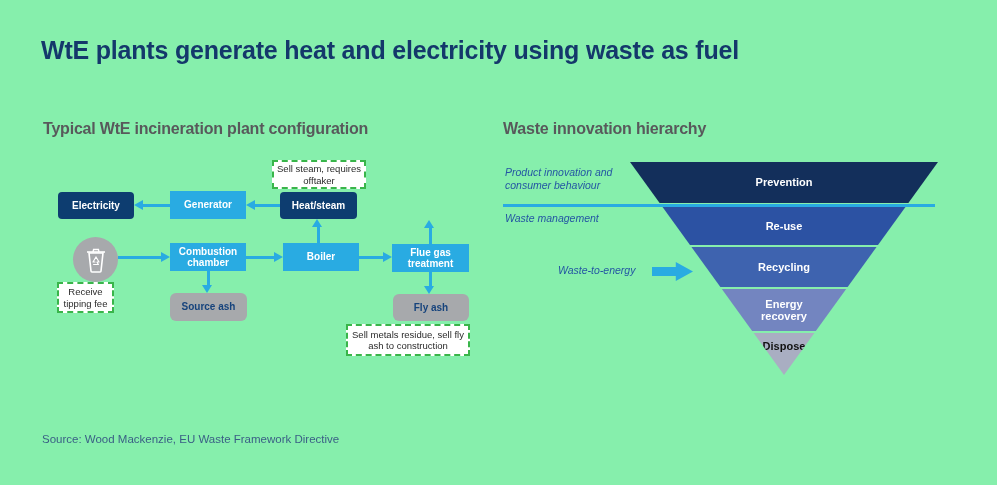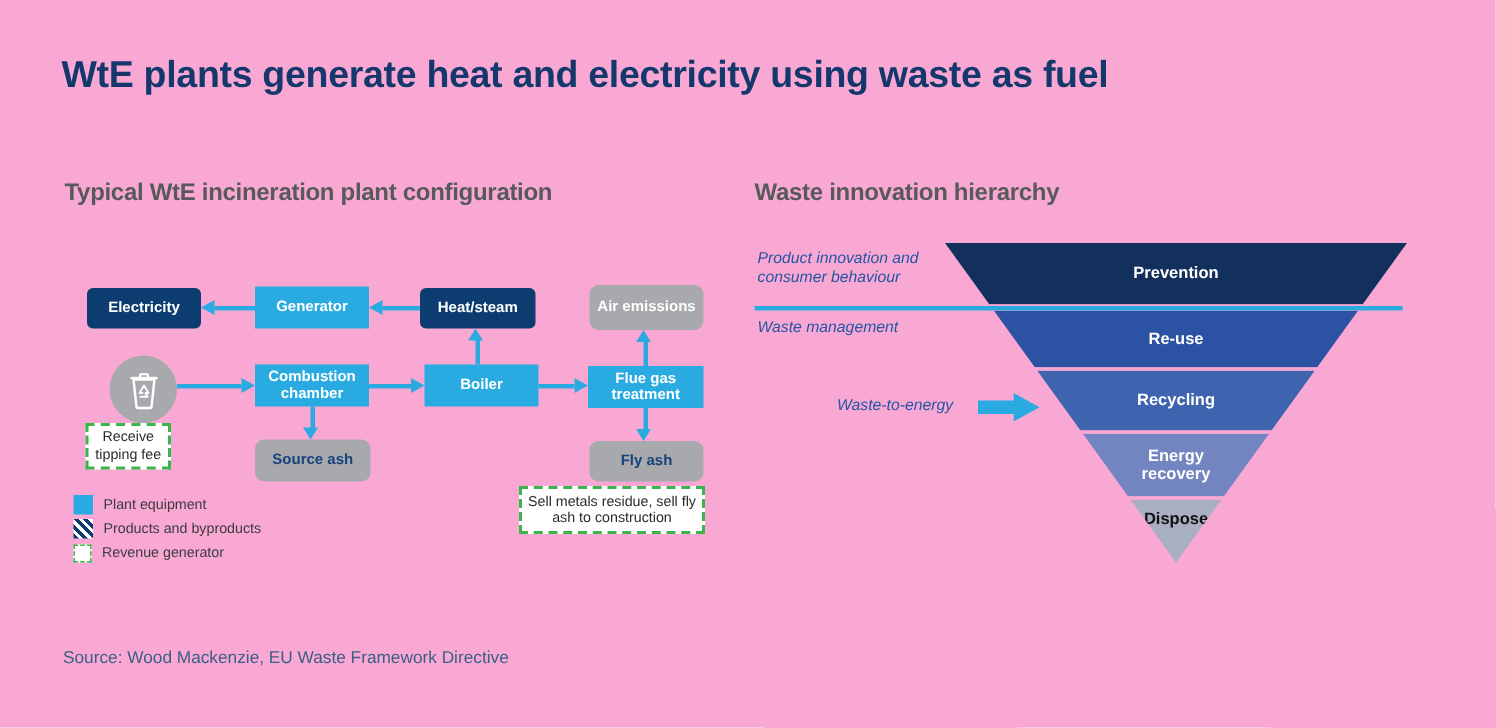--- a/index.html
+++ b/index.html
@@ -7,21 +7,21 @@
     --navy:#0D3D70;
     --graybox:#A7A9AC;
     --green:#39B54A;
     --titlenavy:#14386B;
     --headgray:#58595B;
     --srcblue:#3A5F85;
     --lblblue:#2456A3;
   }
   *{margin:0;padding:0;box-sizing:border-box;}
   body{background:#fff;font-family:"Liberation Sans",sans-serif;}
-  .slide{position:relative;width:997px;height:485px;background:#f9a8d4;overflow:hidden;}
+  .slide{position:relative;width:997px;height:485px;background:#86efac;overflow:hidden;}
   .title{position:absolute;left:41px;top:36px;font-size:25px;font-weight:bold;color:var(--titlenavy);letter-spacing:-0.2px;}
   .sec-head{position:absolute;font-size:16px;font-weight:bold;color:var(--headgray);letter-spacing:-0.2px;}
   .node{position:absolute;display:flex;align-items:center;justify-content:center;text-align:center;font-size:10px;font-weight:bold;line-height:1.15;}
   .navybox{background:var(--navy);color:#fff;border-radius:4px;}
   .cyanbox{background:var(--cyan);color:#fff;}
   .graybox{background:var(--graybox);border-radius:6px;color:#16437C;}
   .graybox.whitetext{color:#fff;}
   .dashedbox{position:absolute;display:flex;align-items:center;justify-content:center;text-align:center;
     border:2px dashed var(--green);background:#fff;color:#2b2b2b;font-size:9.5px;line-height:1.2;}
   .hl{position:absolute;height:3px;background:var(--cyan);}
@@ -51,36 +51,38 @@
 </style>
 </head>
 <body>
 
 <div class="slide">
 
   <div class="title">WtE plants generate heat and electricity using waste as fuel</div>
 
   <div class="sec-head" style="left:43px;top:120px;">Typical WtE incineration plant configuration</div>
 
+  <div class="dashedbox" style="left:272px;top:160px;width:94px;height:29px;">
+    <span>Sell steam, requires offtaker</span>
+  </div>
   <div class="dashedbox" style="left:57px;top:282px;width:57px;height:31px;">
     <span>Receive tipping fee</span>
   </div>
   <div class="dashedbox" style="left:346px;top:324px;width:124px;height:32px;">
     <span>Sell metals residue, sell fly ash to construction</span>
   </div>
 
   <div class="node navybox" style="left:58px;top:192px;width:76px;height:27px;">Electricity</div>
   <div class="node navybox" style="left:280px;top:192px;width:77px;height:27px;">Heat/steam</div>
 
   <div class="node cyanbox" style="left:170px;top:191px;width:76px;height:28px;">Generator</div>
   <div class="node cyanbox" style="left:170px;top:243px;width:76px;height:28px;">Combustion chamber</div>
   <div class="node cyanbox" style="left:283px;top:243px;width:76px;height:28px;">Boiler</div>
   <div class="node cyanbox" style="left:392px;top:244px;width:77px;height:28px;">Flue gas treatment</div>
 
-  <div class="node graybox whitetext" style="left:393px;top:190px;width:76px;height:30px;">Air emissions</div>
   <div class="node graybox" style="left:170px;top:293px;width:77px;height:28px;">Source ash</div>
   <div class="node graybox" style="left:393px;top:294px;width:76px;height:27px;">Fly ash</div>
 
   <div class="bin">
     <svg width="24" height="28" viewBox="0 0 24 28">
       <path d="M5 7 L7 25 Q7 26 8 26 L16 26 Q17 26 17 25 L19 7 Z" fill="none" stroke="#fff" stroke-width="1.6"></path>
       <line x1="3" y1="6" x2="21" y2="6" stroke="#fff" stroke-width="1.6"></line>
       <path d="M9 6 L9.6 3.5 L14.4 3.5 L15 6" fill="none" stroke="#fff" stroke-width="1.4"></path>
       <path d="M12 11 l-3 5 h2 M12 11 l3 5 h-2 M9.6 18.5 h4.8 l-1.2 -2" fill="none" stroke="#fff" stroke-width="1.2" stroke-linecap="round" stroke-linejoin="round"></path>
     </svg>
@@ -106,34 +108,20 @@
 
   <div class="vl" style="left:429px;top:227px;height:17px;"></div>
   <div class="head up" style="left:424px;top:220px;"></div>
 
   <div class="vl" style="left:207px;top:271px;height:15px;"></div>
   <div class="head down" style="left:202px;top:285px;"></div>
 
   <div class="vl" style="left:429px;top:272px;height:15px;"></div>
   <div class="head down" style="left:424px;top:286px;"></div>
 
-  <div class="legend">
-      <div class="legend-row">
-        <span class="sw sw-solid"></span>
-        <span class="legend-label">Plant equipment</span>
-      </div>
-      <div class="legend-row">
-        <span class="sw sw-hatch"></span>
-        <span class="legend-label">Products and byproducts</span>
-      </div>
-      <div class="legend-row">
-        <span class="sw sw-dash"></span>
-        <span class="legend-label">Revenue generator</span>
-      </div>
-    </div>
 
   <div class="sec-head" style="left:503px;top:120px;">Waste innovation hierarchy</div>
 
   <div class="side-label" style="left:505px;top:166px;width:130px;">Product innovation and consumer behaviour</div>
   <div class="divider"></div>
   <div class="side-label" style="left:505px;top:212px;width:160px;">Waste management</div>
   <div class="side-label" style="left:558px;top:264px;width:90px;">Waste-to-energy</div>
   <div class="block-arrow"></div>
 
   <div class="pyramid">

